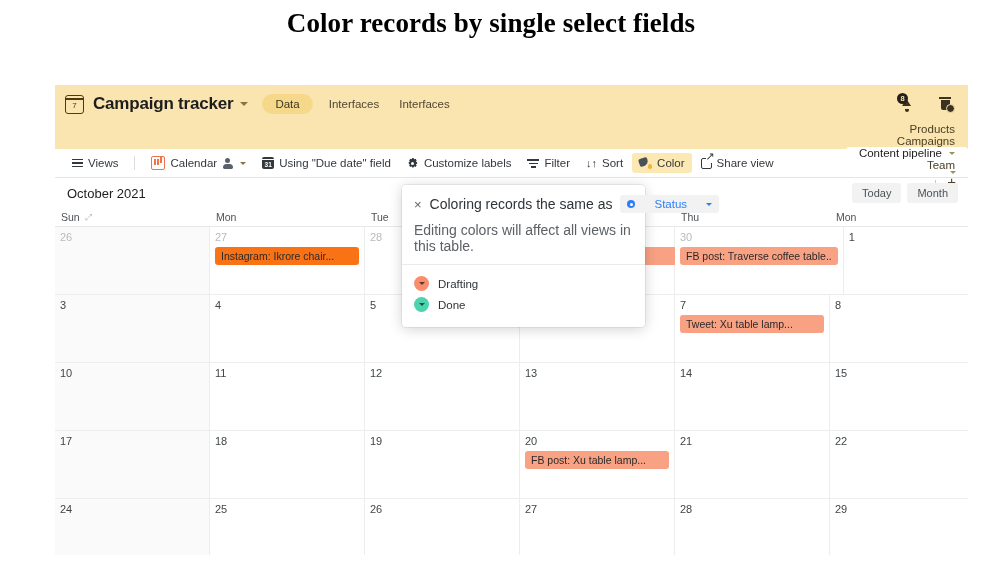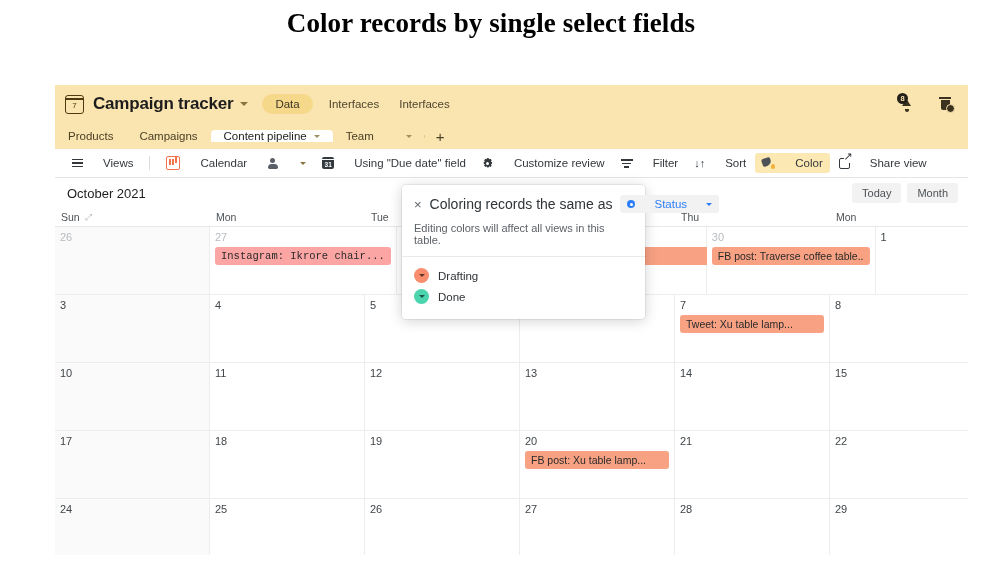--- a/index.html
+++ b/index.html
@@ -166,22 +166,23 @@
     width: 7px; height: 7px; border-radius: 50%;
     background: #3b3320;
     border: 1.5px solid #fae5b0;
   }
 
   
   .tabbar {
     height: 26px;
     background: #fae5b0;
     display: flex;
-    align-items: center;
+    align-items: flex-end;
     font-size: 11.5px;
+    flex-direction: column;
   }
   .tab {
     display: flex;
     align-items: center;
     padding: 0 13px;
     color: #4a4026;
     position: relative;
   }
   .tab + .tab:before {
     content: "";
@@ -214,21 +215,21 @@
     align-items: center;
     padding: 0 10px;
     font-size: 11.5px;
     color: #33383d;
     background: #fff;
     gap: 2px;
   }
   .vb-item {
     display: flex;
     align-items: center;
-    gap: 20px;
+    gap: 5px;
     padding: 4px 7px;
     border-radius: 3px;
     white-space: nowrap;
   }
   .vb-item.highlight {
     background: #fce8b2;
   }
   .vb-sep {
     width: 1px;
     height: 14px;
@@ -449,21 +450,21 @@
     font-size: 10.5px;
     color: #2a2a2a;
     border-radius: 3px;
     padding: 3px 6px;
     margin-bottom: 2px;
     white-space: nowrap;
     overflow: hidden;
     text-overflow: clip;
     line-height: 12px;
   }
-  .ev-yellow { background: #fca5a5; font-family: Liberation Mono, monospace; }
+  .ev-yellow { background: #f97316; }
   .ev-salmon { background: #f8a183; }
 
   
   .popup {
     position: absolute;
     left: 347px;
     top: 100px;
     width: 243px;
     background: #ffffff;
     border-radius: 4px;
@@ -512,21 +513,21 @@
     background: #ffffff;
   }
   .pop-field-name {
     font-size: 11.5px;
     color: #2d7ff9;
   }
   .caret-blue {
     border-top-color: #2d7ff9;
   }
   .pop-note {
-    font-size: 11px;
+    font-size: 14px;
     color: #5c6166;
     padding: 9px 12px 10px 12px;
     border-bottom: 1px solid #eaeaea;
     margin-bottom: 8px;
   }
   .swatch-row {
     display: flex;
     align-items: center;
     gap: 9px;
     padding: 3px 12px;
@@ -614,21 +615,21 @@
       <span>Calendar</span>
       <span class="ic-people"></span>
       <span class="caret caret-sm"></span>
     </div>
     <div class="vb-item">
       <span class="ic-cal31">31</span>
       <span>Using "Due date" field</span>
     </div>
     <div class="vb-item">
       <span class="ic-gear"></span>
-      <span>Customize review</span>
+      <span>Customize labels</span>
     </div>
     <div class="vb-item">
       <span class="ic-filter">
           <i></i>
         </span>
       <span>Filter</span>
     </div>
     <div class="vb-item">
       <span class="ic-sort">↓↑</span>
       <span>Sort</span>

